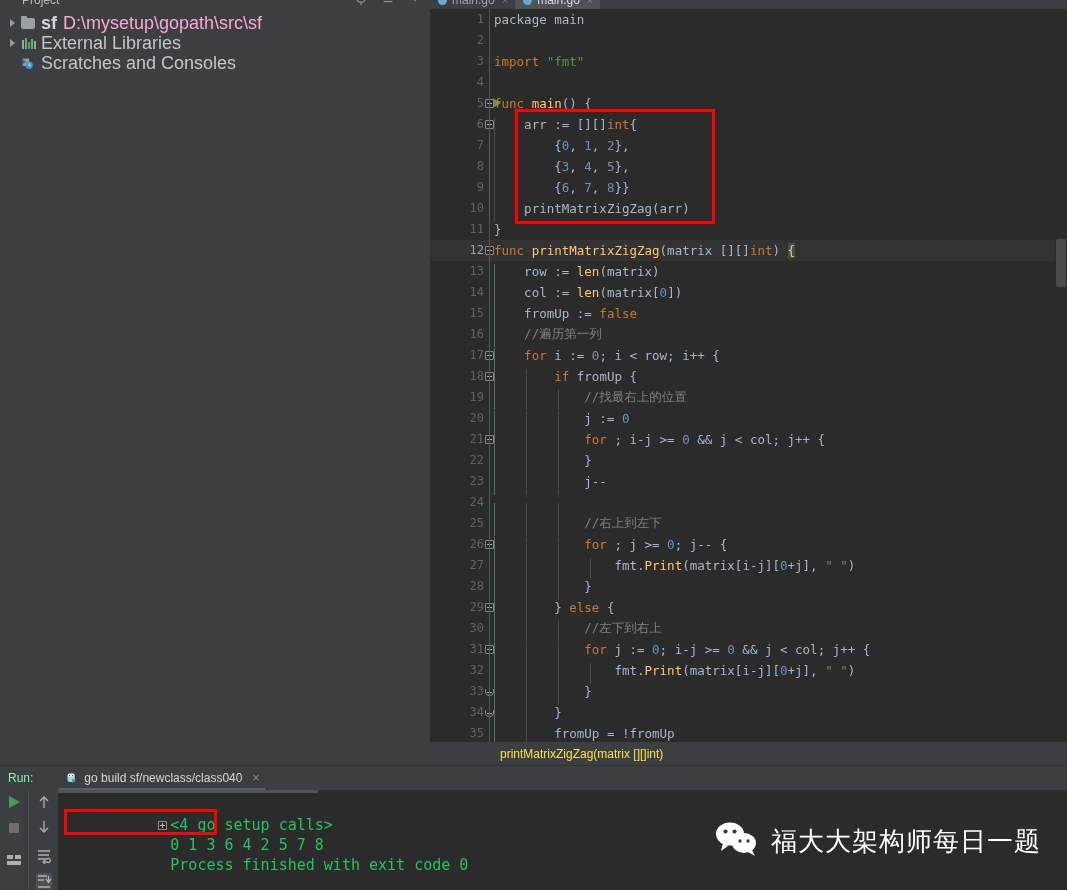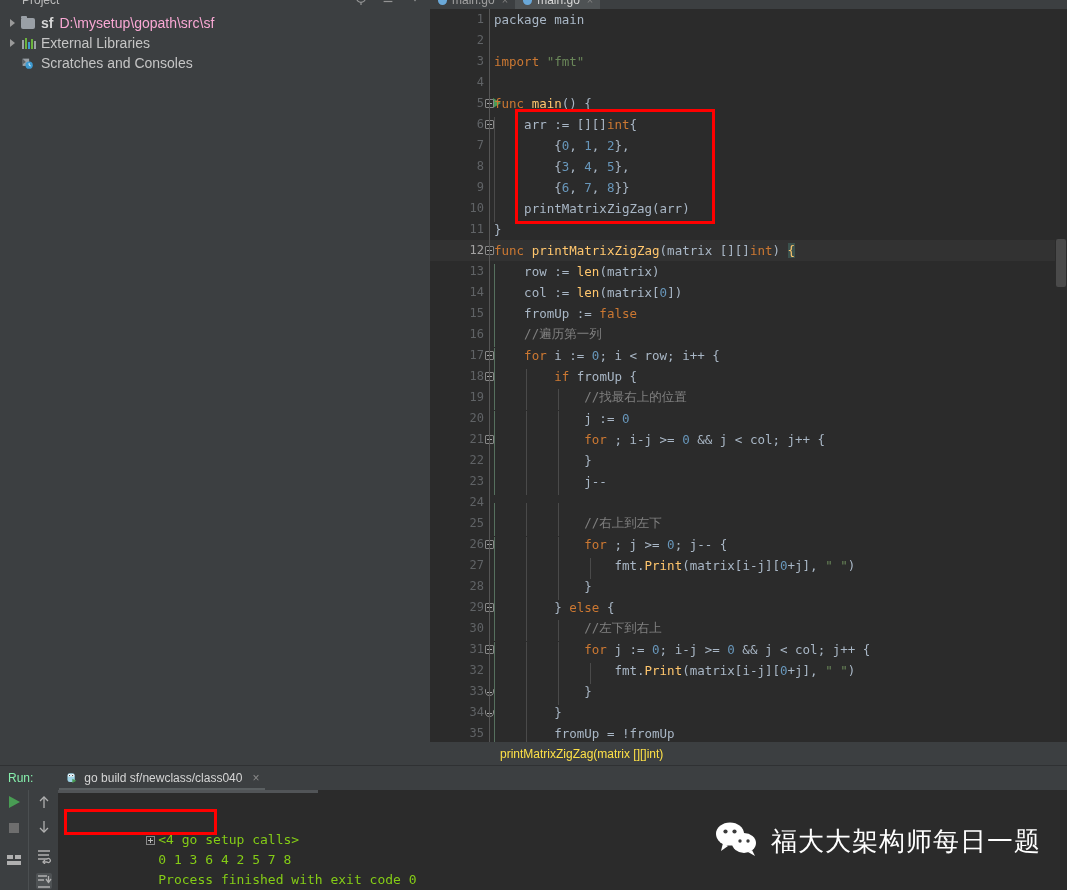--- a/index.html
+++ b/index.html
@@ -23,21 +23,21 @@
     position: absolute; left: 0; top: -9px; height: 17px; width: 430px;
     display: flex; align-items: center; color: #bbbbbb; font-size: 12px;
   }
   .panel-head-row .ph-title { margin-left: 22px; }
   .ph-icons { position: absolute; right: 8px; top: 0; display: flex; gap: 13px; align-items: center; }
   .ph-ic { width: 14px; height: 14px; opacity: .75; }
 
   .tree { padding-top: 5px; }
   .tree-row {
     display: flex; align-items: center; height: 20px;
-    font-size: 14px; color: #bbbbbb; padding-left: 6px; cursor: default;
+    font-size: 18px; color: #bbbbbb; padding-left: 6px; cursor: default;
   }
   .arrow {
     width: 14px; height: 14px; position: relative; flex: 0 0 14px;
   }
   .arrow::after {
     content: ""; position: absolute; left: 4px; top: 3px;
     border-top: 4px solid transparent; border-bottom: 4px solid transparent;
     border-left: 5px solid #9a9a9a;
   }
   .arrow.none::after { display: none; }
@@ -170,23 +170,23 @@
     display: flex; flex-direction: column; align-items: center; gap: 10px;
   }
   #run-tools2 {
     width: 30px; flex: 0 0 30px; background: #3c3f41; padding-top: 4px;
     display: flex; flex-direction: column; align-items: center; gap: 9px;
     border-left: 1px solid #4b4f51;
   }
   .tool { width: 16px; height: 16px; position: relative; cursor: pointer; }
   .tool.sel { background: #4e5254; border-radius: 2px; }
   #console {
-    flex: 1; background: #2b2b2b; color: #84cc16; position: relative;
-    font-family: "DejaVu Sans Mono", monospace; font-size: 13px;
-    padding: 18px 0 0 10px; overflow: hidden;
+    flex: 1; background: #2b2b2b; color: #22c55e; position: relative;
+    font-family: "DejaVu Sans Mono", monospace; font-size: 15px;
+    padding: 3px 0 0 10px; overflow: hidden;
   }
   .cline { height: 20px; line-height: 20px; white-space: pre; }
   .expand-box {
     display: inline-block; width: 9px; height: 9px; border: 1px solid #8a8a8a;
     position: relative; margin-right: 3px; vertical-align: middle;
   }
   .expand-box::before { content:""; position:absolute; left:3px; top:1px; width:1px; height:5px; background:#bbb; }
   .expand-box::after  { content:""; position:absolute; left:1px; top:3px; width:5px; height:1px; background:#bbb; }
   #console-scroll {
     position: absolute; left: 0; top: 0; width: 260px; height: 3px; background: #515457;

